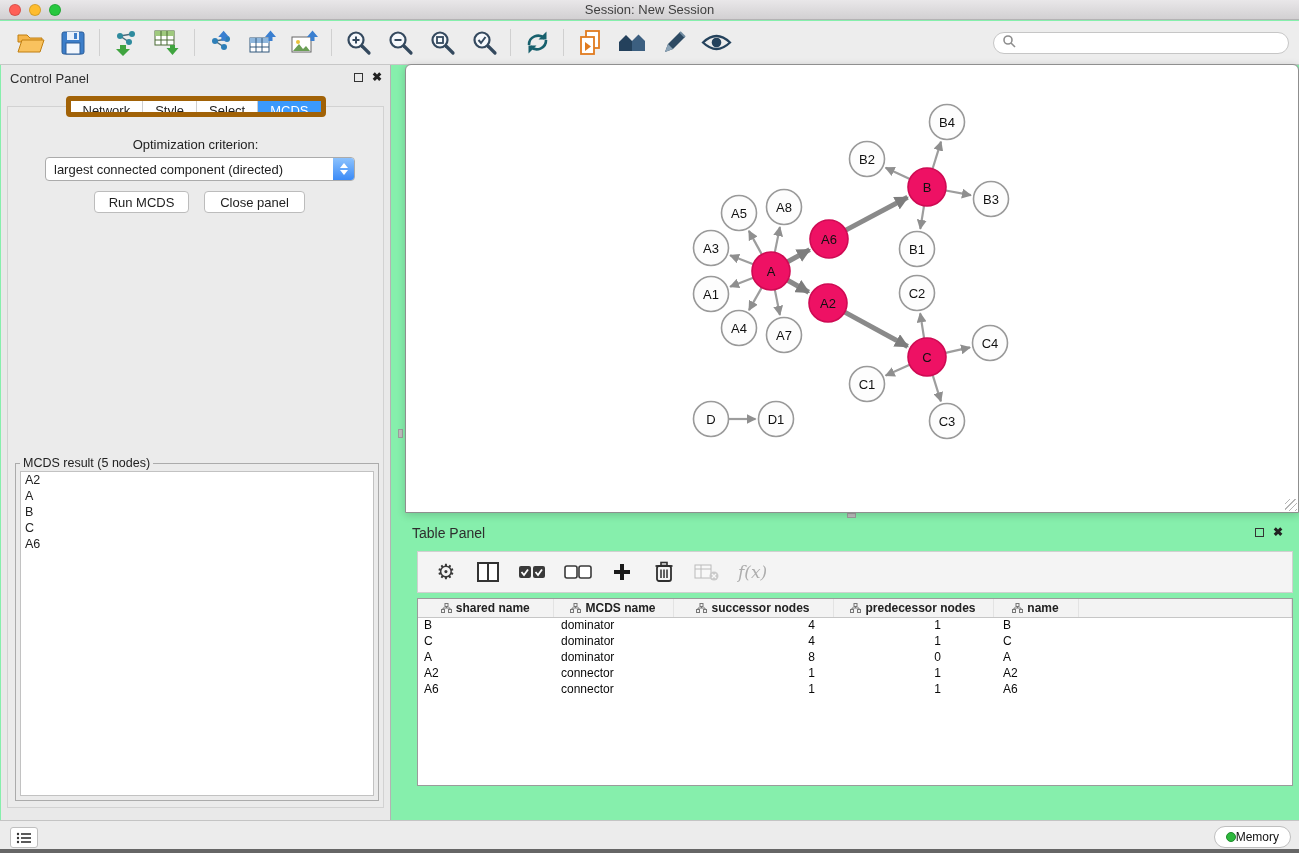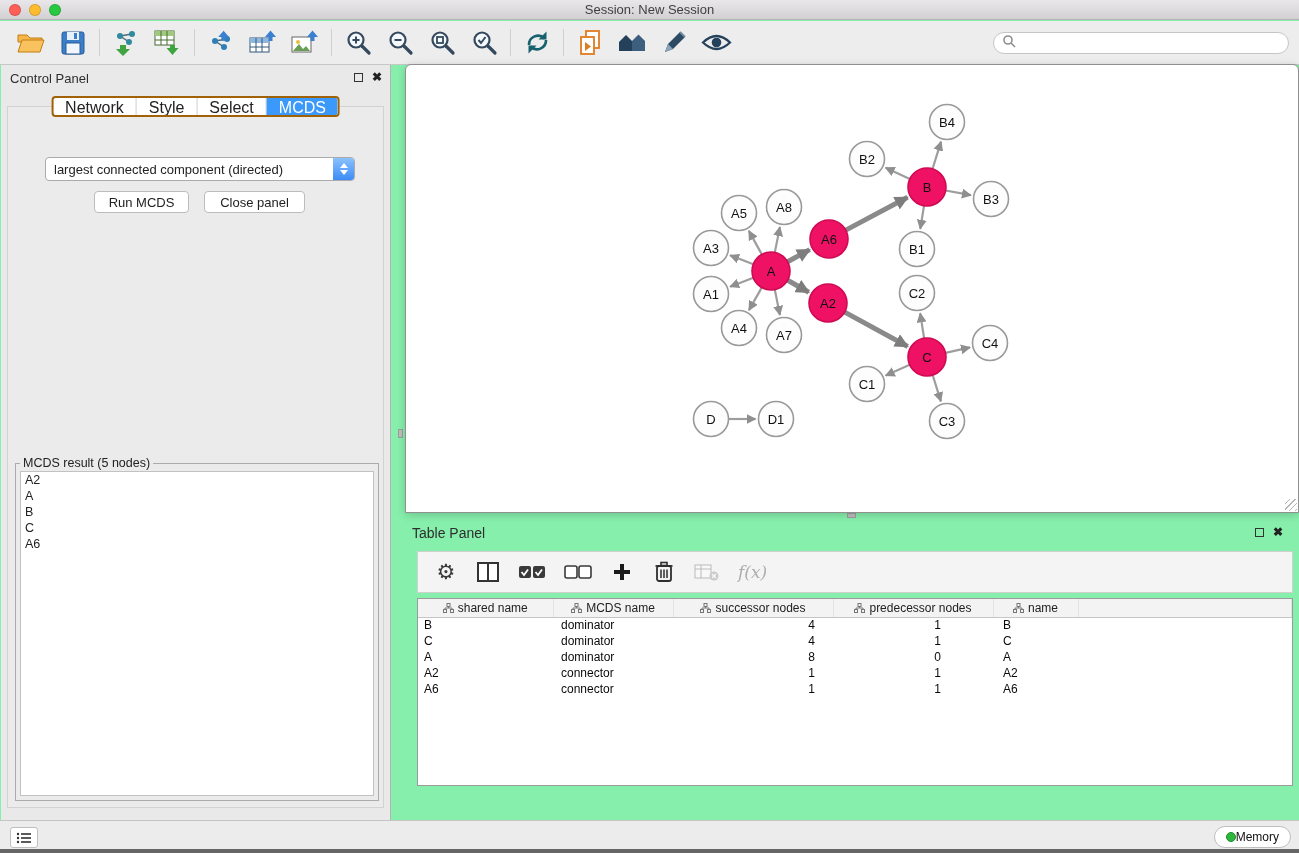--- a/index.html
+++ b/index.html
@@ -20,21 +20,21 @@
 .searchbox{position:absolute;right:10px;top:11px;width:296px;height:22px;background:#fff;border:1px solid #c6c6c6;border-radius:12px;display:flex;align-items:center;padding-left:8px}
 .searchbox input{border:none;outline:none;background:transparent;font-size:12px;width:250px;margin-left:5px;font-family:inherit}
 
 
 .control-panel{position:absolute;left:1px;top:65px;width:390px;height:755px;background:#e9e9e9;border-right:1px solid #b3b3b3}
 .cp-title{position:absolute;left:9px;top:6px;font-size:13px;color:#2e2e2e}
 .panel-ctrls{position:absolute;right:8px;top:6px;display:flex;gap:9px;align-items:center}
 .float-box{width:9px;height:9px;border:1.5px solid #333}
 .close-x{font-size:12px;font-weight:bold;color:#222;line-height:12px}
 .cp-body{position:absolute;left:6px;right:6px;top:41px;bottom:12px;border:1px solid #d2d2d2;background:#ebebeb}
-.seg{display:flex;height:21px;background:#fff;border:2px solid #a16207;border-radius:4px;overflow:hidden;font-size:16px;color:#222}
+.seg{display:flex;height:21px;background:#fff;border:5px solid #a16207;border-radius:4px;overflow:hidden;font-size:13px;color:#222}
 .seg-item{padding:0 12px;line-height:19px;border-right:1px solid #cfcfcf}
 .seg-item:last-child{border-right:none}
 .seg-item.active{background:#3b99fc;color:#fff}
 .cp-tabs{position:absolute;left:50%;transform:translateX(-50%);top:31px;z-index:2}
 .opt-label{position:absolute;left:0;width:100%;top:72px;text-align:center;font-size:13px}
 .combo{position:absolute;left:44px;top:92px;width:310px;height:24px;background:#fff;border:1px solid #ababab;border-radius:4px;display:flex;align-items:center}
 .combo-text{flex:1;font-size:13px;padding-left:8px;white-space:nowrap;overflow:hidden}
 .combo-stepper{width:21px;height:22px;border-radius:0 3px 3px 0;background:linear-gradient(#8cc2fd,#3b8bf7);display:flex;flex-direction:column;align-items:center;justify-content:center;gap:2px}
 .tri-up{width:0;height:0;border-left:4px solid transparent;border-right:4px solid transparent;border-bottom:5px solid #fff}
 .tri-down{width:0;height:0;border-left:4px solid transparent;border-right:4px solid transparent;border-top:5px solid #fff}
@@ -62,21 +62,21 @@
 
 
 .table-panel{position:absolute;left:405px;top:518px;width:894px;height:302px}
 .tp-title{position:absolute;left:7px;top:7px;font-size:14px;color:#2e2e2e}
 .tp-toolbar{position:absolute;left:12px;top:33px;width:876px;height:42px;background:#f4f4f4;border:1px solid #d0d0d0;display:flex;align-items:center;gap:18px;padding-left:16px}
 .tp-icon{display:flex;align-items:center;justify-content:center;min-width:24px;height:28px}
 .gear-glyph{font-size:21px;color:#3a3a3a;line-height:22px}
 .fx-label{font-family:"DejaVu Serif",serif;font-style:italic;font-size:17px;color:#adadad}
 .tp-table{position:absolute;left:12px;top:80px;width:876px;height:188px;background:#fff;border:1px solid #9b9b9b;overflow:hidden}
 .tp-table table{border-collapse:collapse;width:100%;table-layout:fixed;font-size:12px;color:#0a0a0a}
-.tp-table th{font-weight:normal;height:18px;background:#f3f3f3;border-bottom:1px solid #c6c6c6;border-right:1px solid #e3e3e3;text-align:center;white-space:nowrap;overflow:hidden;font-size:12px;color:#222}
+.tp-table th{font-weight:bold;height:18px;background:#f3f3f3;border-bottom:1px solid #c6c6c6;border-right:1px solid #e3e3e3;text-align:center;white-space:nowrap;overflow:hidden;font-size:12px;color:#222}
 .tp-table th svg{vertical-align:-1px;margin-right:4px}
 .tp-table td{height:16px;padding:0 6px;white-space:nowrap;overflow:hidden}
 .tp-table td.c1{padding-left:8px}
 .tp-table td.c2{text-align:right;padding-right:18px}
 .tp-table td.c3{text-align:right;padding-right:52px}
 .tp-table td.c4{padding-left:10px}
 .tp-tabs{position:absolute;left:50%;transform:translateX(-50%);top:272px}
 
 
 .statusbar{position:absolute;left:0;top:820px;width:100%;height:33px;background:#ececec;border-top:1px solid #c4c4c4}
@@ -244,20 +244,21 @@
       <div class="float-box"></div>
       <div class="close-x">✖</div>
     </div>
     <div class="cp-body"></div>
     <div class="seg cp-tabs">
       <div class="seg-item">Network</div>
       <div class="seg-item">Style</div>
       <div class="seg-item">Select</div>
       <div class="seg-item active">MCDS</div>
     </div>
+    <div class="opt-label">Optimization criterion:</div>
     <div class="combo">
       <span class="combo-text">largest connected component (directed)</span>
       <span class="combo-stepper">
           <span class="tri-up"></span>
           <span class="tri-down"></span>
         </span>
     </div>
     <button class="btn run">Run MCDS</button>
     <button class="btn close">Close panel</button>
     <fieldset class="mcds-result">

